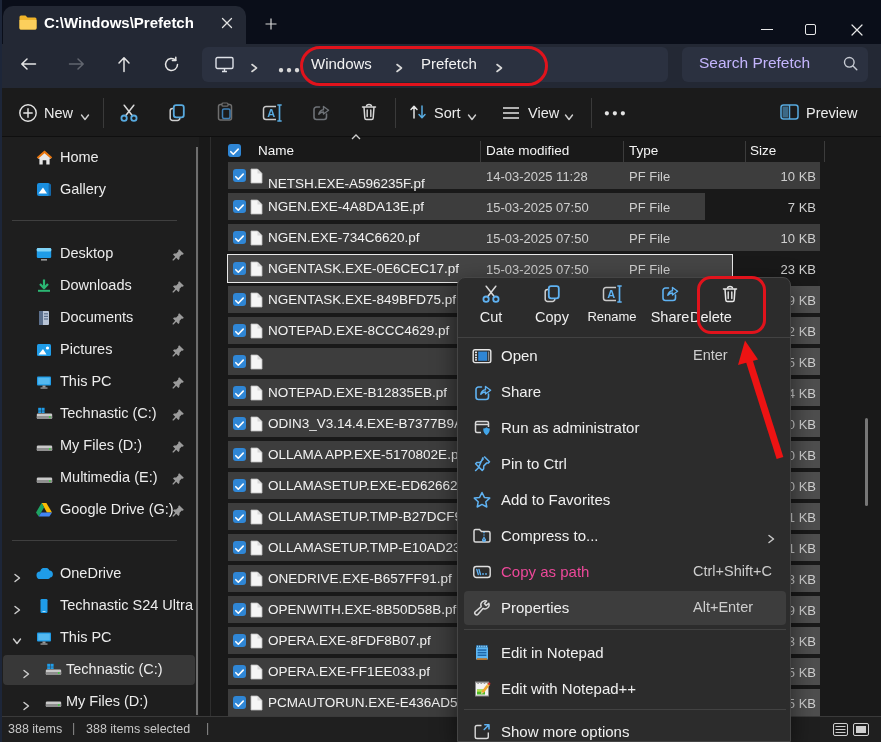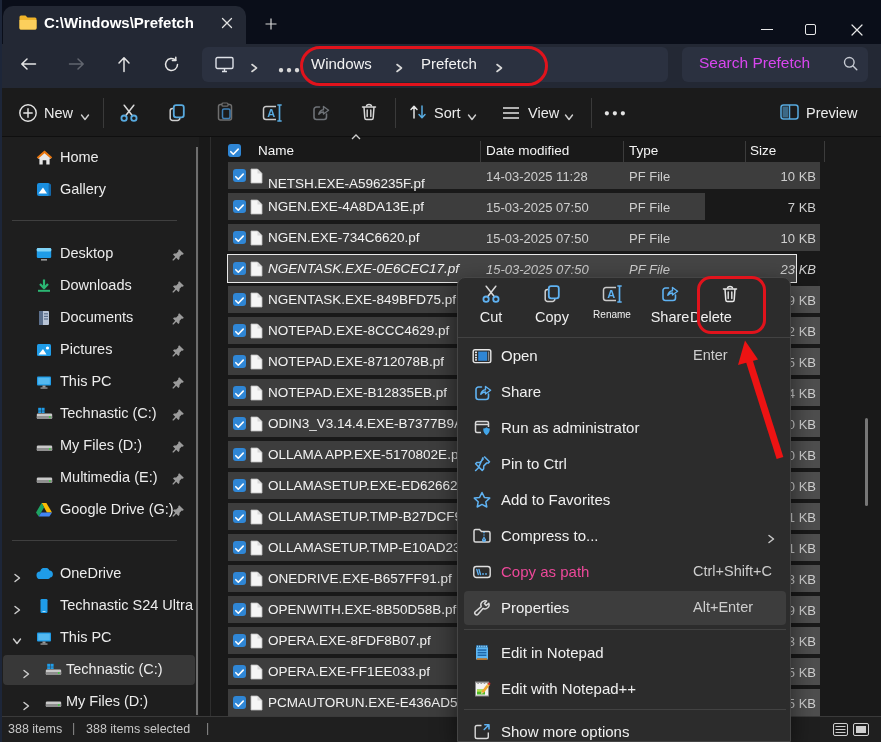--- a/index.html
+++ b/index.html
@@ -51,21 +51,21 @@
 <div class="abs" style="left:278px;top:64px;color:#d8d8d8;font-size:10px;letter-spacing:2px;">●●●</div>
 <div class="abs" style="left:311px;top:55px;font-size:15px;color:#f2f2f2;">Windows</div>
 <div class="abs" style="left:394px;top:59px;"><svg width="10" height="10" viewBox="0 0 10 10">
         <polyline points="3,1.5 7.5,5 3,8.5" fill="none" stroke="#d8d8d8" stroke-width="1.6" stroke-linecap="round" stroke-linejoin="round"></polyline>
       </svg></div>
 <div class="abs" style="left:421px;top:55px;font-size:15px;color:#f2f2f2;">Prefetch</div>
 <div class="abs" style="left:494px;top:59px;"><svg width="10" height="10" viewBox="0 0 10 10">
         <polyline points="3,1.5 7.5,5 3,8.5" fill="none" stroke="#d8d8d8" stroke-width="1.6" stroke-linecap="round" stroke-linejoin="round"></polyline>
       </svg></div>
 <div class="abs" style="left:682px;top:47px;width:186px;height:35px;background:#2b3140;border-radius:6px;"></div>
-<div class="abs" style="left:699px;top:54px;font-size:15.5px;color:#d946ef;">Search Prefetch</div>
+<div class="abs" style="left:699px;top:54px;font-size:15.5px;color:#c4b5fd;">Search Prefetch</div>
 <svg class="abs" style="left:843px;top:56px" width="15" height="15" viewBox="0 0 15 15">
       <circle cx="6.3" cy="6.3" r="4.8" fill="none" stroke="#c6cad2" stroke-width="1.4"></circle>
       <path d="M10 10 L13.8 13.8" stroke="#c6cad2" stroke-width="1.4" stroke-linecap="round"></path>
     </svg>
 
 <div class="abs" style="left:0;top:88px;width:881px;height:49px;background:#1b1b1b;border-bottom:1px solid #0f0f0f;"></div>
 <svg class="abs" style="left:18px;top:103px" width="20" height="20" viewBox="0 0 20 20">
       <circle cx="10" cy="10" r="8.2" fill="none" stroke="#e4e4e4" stroke-width="1.4"></circle>
       <path d="M10 5.8 V14.2 M5.8 10 H14.2" stroke="#e4e4e4" stroke-width="1.4" stroke-linecap="round"></path>
     </svg>
@@ -328,21 +328,21 @@
         </svg></div>
       <svg style="position:absolute;left:22px;top:6px" width="13" height="16" viewBox="0 0 13 16">
         <path d="M1 1 h6.5 l4.5 4.5 v9.5 h-11 z" fill="#f5f5f5" stroke="#bbb" stroke-width="0.8"></path>
         <path d="M7.5 1 l4.5 4.5 h-4.5 z" fill="#d9d9d9"></path>
       </svg>
       <div style="position:absolute;left:40px;top:6px;font-size:13.5px;color:#f2f2f2;white-space:nowrap;">NGEN.EXE-734C6620.pf</div>
       <div style="position:absolute;left:258px;top:7px;font-size:13px;color:#cecece;white-space:nowrap;">15-03-2025 07:50</div>
       <div style="position:absolute;left:401px;top:7px;font-size:13px;color:#cecece;">PF File</div>
       <div style="position:absolute;left:448px;top:7px;width:140px;text-align:right;font-size:13px;color:#cecece;">10 KB</div>
     </div>
-<div style="position:absolute;left:228px;top:255px;width:568px;height:27px;background:#454545;box-shadow:0 0 0 1px #e8e8e8;font-style:italic;">
+<div style="position:absolute;left:228px;top:255px;width:504px;height:27px;background:#454545;box-shadow:0 0 0 1px #e8e8e8;">
       <div style="position:absolute;left:5px;top:7px;width:13px;height:13px;background:#2f86d5;border-radius:3px;"><svg width="13" height="13" viewBox="0 0 13 13">
           <polyline points="2.8,6.7 5.3,9.2 10.2,4.1" fill="none" stroke="#fff" stroke-width="1.6" stroke-linecap="round" stroke-linejoin="round"></polyline>
         </svg></div>
       <svg style="position:absolute;left:22px;top:6px" width="13" height="16" viewBox="0 0 13 16">
         <path d="M1 1 h6.5 l4.5 4.5 v9.5 h-11 z" fill="#f5f5f5" stroke="#bbb" stroke-width="0.8"></path>
         <path d="M7.5 1 l4.5 4.5 h-4.5 z" fill="#d9d9d9"></path>
       </svg>
       <div style="position:absolute;left:40px;top:6px;font-size:13.5px;color:#f2f2f2;white-space:nowrap;">NGENTASK.EXE-0E6CEC17.pf</div>
       <div style="position:absolute;left:258px;top:7px;font-size:13px;color:#cecece;white-space:nowrap;">15-03-2025 07:50</div>
       <div style="position:absolute;left:401px;top:7px;font-size:13px;color:#cecece;">PF File</div>
@@ -377,21 +377,20 @@
       <div style="position:absolute;left:561px;top:0;width:31px;height:27px;background:rgba(255,255,255,0.09);"></div>
     </div>
 <div style="position:absolute;left:228px;top:348px;width:592px;height:27px;background:#3d3d3d;">
       <div style="position:absolute;left:5px;top:7px;width:13px;height:13px;background:#2f86d5;border-radius:3px;"><svg width="13" height="13" viewBox="0 0 13 13">
           <polyline points="2.8,6.7 5.3,9.2 10.2,4.1" fill="none" stroke="#fff" stroke-width="1.6" stroke-linecap="round" stroke-linejoin="round"></polyline>
         </svg></div>
       <svg style="position:absolute;left:22px;top:6px" width="13" height="16" viewBox="0 0 13 16">
         <path d="M1 1 h6.5 l4.5 4.5 v9.5 h-11 z" fill="#f5f5f5" stroke="#bbb" stroke-width="0.8"></path>
         <path d="M7.5 1 l4.5 4.5 h-4.5 z" fill="#d9d9d9"></path>
       </svg>
-      <div style="position:absolute;left:40px;top:6px;font-size:13.5px;color:#f2f2f2;white-space:nowrap;">NOTEPAD.EXE-8712078B.pf</div>
       <div style="position:absolute;left:258px;top:7px;font-size:13px;color:#cecece;white-space:nowrap;">15-03-2025 07:50</div>
       <div style="position:absolute;left:401px;top:7px;font-size:13px;color:#cecece;">PF File</div>
       <div style="position:absolute;left:448px;top:7px;width:140px;text-align:right;font-size:13px;color:#cecece;">5 KB</div>
       <div style="position:absolute;left:561px;top:0;width:31px;height:27px;background:rgba(255,255,255,0.09);"></div>
     </div>
 <div style="position:absolute;left:228px;top:379px;width:592px;height:27px;background:#3d3d3d;">
       <div style="position:absolute;left:5px;top:7px;width:13px;height:13px;background:#2f86d5;border-radius:3px;"><svg width="13" height="13" viewBox="0 0 13 13">
           <polyline points="2.8,6.7 5.3,9.2 10.2,4.1" fill="none" stroke="#fff" stroke-width="1.6" stroke-linecap="round" stroke-linejoin="round"></polyline>
         </svg></div>
       <svg style="position:absolute;left:22px;top:6px" width="13" height="16" viewBox="0 0 13 16">
@@ -570,21 +569,21 @@
 <div style="position:absolute;left:83px;top:5px;"><svg width="22" height="22" viewBox="0 0 22 22">
           <path d="M7.5 6.5 H6.5 A2.3 2.3 0 0 0 4.2 8.8 V16.2 A2.3 2.3 0 0 0 6.5 18.5 H11.5 A2.3 2.3 0 0 0 13.8 16.2 V15.5" fill="none" stroke="#cfcfcf" stroke-width="1.5"></path>
           <rect x="7.8" y="3.2" width="10" height="12.2" rx="2.3" fill="none" stroke="#5fb2f2" stroke-width="1.8"></rect>
         </svg></div>
 <div style="position:absolute;left:54px;top:31px;width:80px;text-align:center;font-size:14.5px;color:#f0f0f0;">Copy</div>
 <div style="position:absolute;left:143px;top:5px;"><svg width="24" height="22" viewBox="0 0 24 22">
           <path d="M15 4.5 H5 A2.5 2.5 0 0 0 2.5 7 V15 A2.5 2.5 0 0 0 5 17.5 H15" fill="none" stroke="#c9c9c9" stroke-width="1.5"></path>
           <text x="6.2" y="15" font-family="Liberation Sans" font-size="11" font-weight="bold" fill="#5fb2f2">A</text>
           <path d="M18.5 3 V19 M16.3 3 H20.7 M16.3 19 H20.7" stroke="#5fb2f2" stroke-width="1.7"></path>
         </svg></div>
-<div style="position:absolute;left:114px;top:31px;width:80px;text-align:center;font-size:10px;color:#f0f0f0;">Rename</div>
+<div style="position:absolute;left:114px;top:31px;width:80px;text-align:center;font-size:13px;color:#f0f0f0;">Rename</div>
 <div style="position:absolute;left:201px;top:5px;"><svg width="22" height="22" viewBox="0 0 22 22">
           <path d="M9.5 5 H6.5 A2.5 2.5 0 0 0 4 7.5 V15 A2.5 2.5 0 0 0 6.5 17.5 H14 A2.5 2.5 0 0 0 16.5 15 V12" fill="none" stroke="#5fb2f2" stroke-width="1.6" stroke-linecap="round"></path>
           <path d="M13.5 7.8 Q9.8 8.2 8.8 12.2 Q11 9.8 13.5 10 V12 L18.6 8.2 L13.5 4.5 Z" fill="none" stroke="#5fb2f2" stroke-width="1.4" stroke-linejoin="round"></path>
         </svg></div>
 <div style="position:absolute;left:172px;top:31px;width:80px;text-align:center;font-size:14.5px;color:#f0f0f0;">Share</div>
 <div style="position:absolute;left:261px;top:5px;"><svg width="22" height="22" viewBox="0 0 22 22">
           <path d="M4.5 6 H17.5" stroke="#e8e8e8" stroke-width="1.5" stroke-linecap="round"></path>
           <path d="M8.5 5.5 Q8.5 3.5 11 3.5 Q13.5 3.5 13.5 5.5" fill="none" stroke="#e8e8e8" stroke-width="1.5"></path>
           <path d="M6 6 L6.8 17 Q6.9 18.5 8.4 18.5 H13.6 Q15.1 18.5 15.2 17 L16 6" fill="none" stroke="#e8e8e8" stroke-width="1.5"></path>
           <path d="M9.2 9 V15.5 M12.8 9 V15.5" stroke="#e8e8e8" stroke-width="1.4" stroke-linecap="round"></path>

